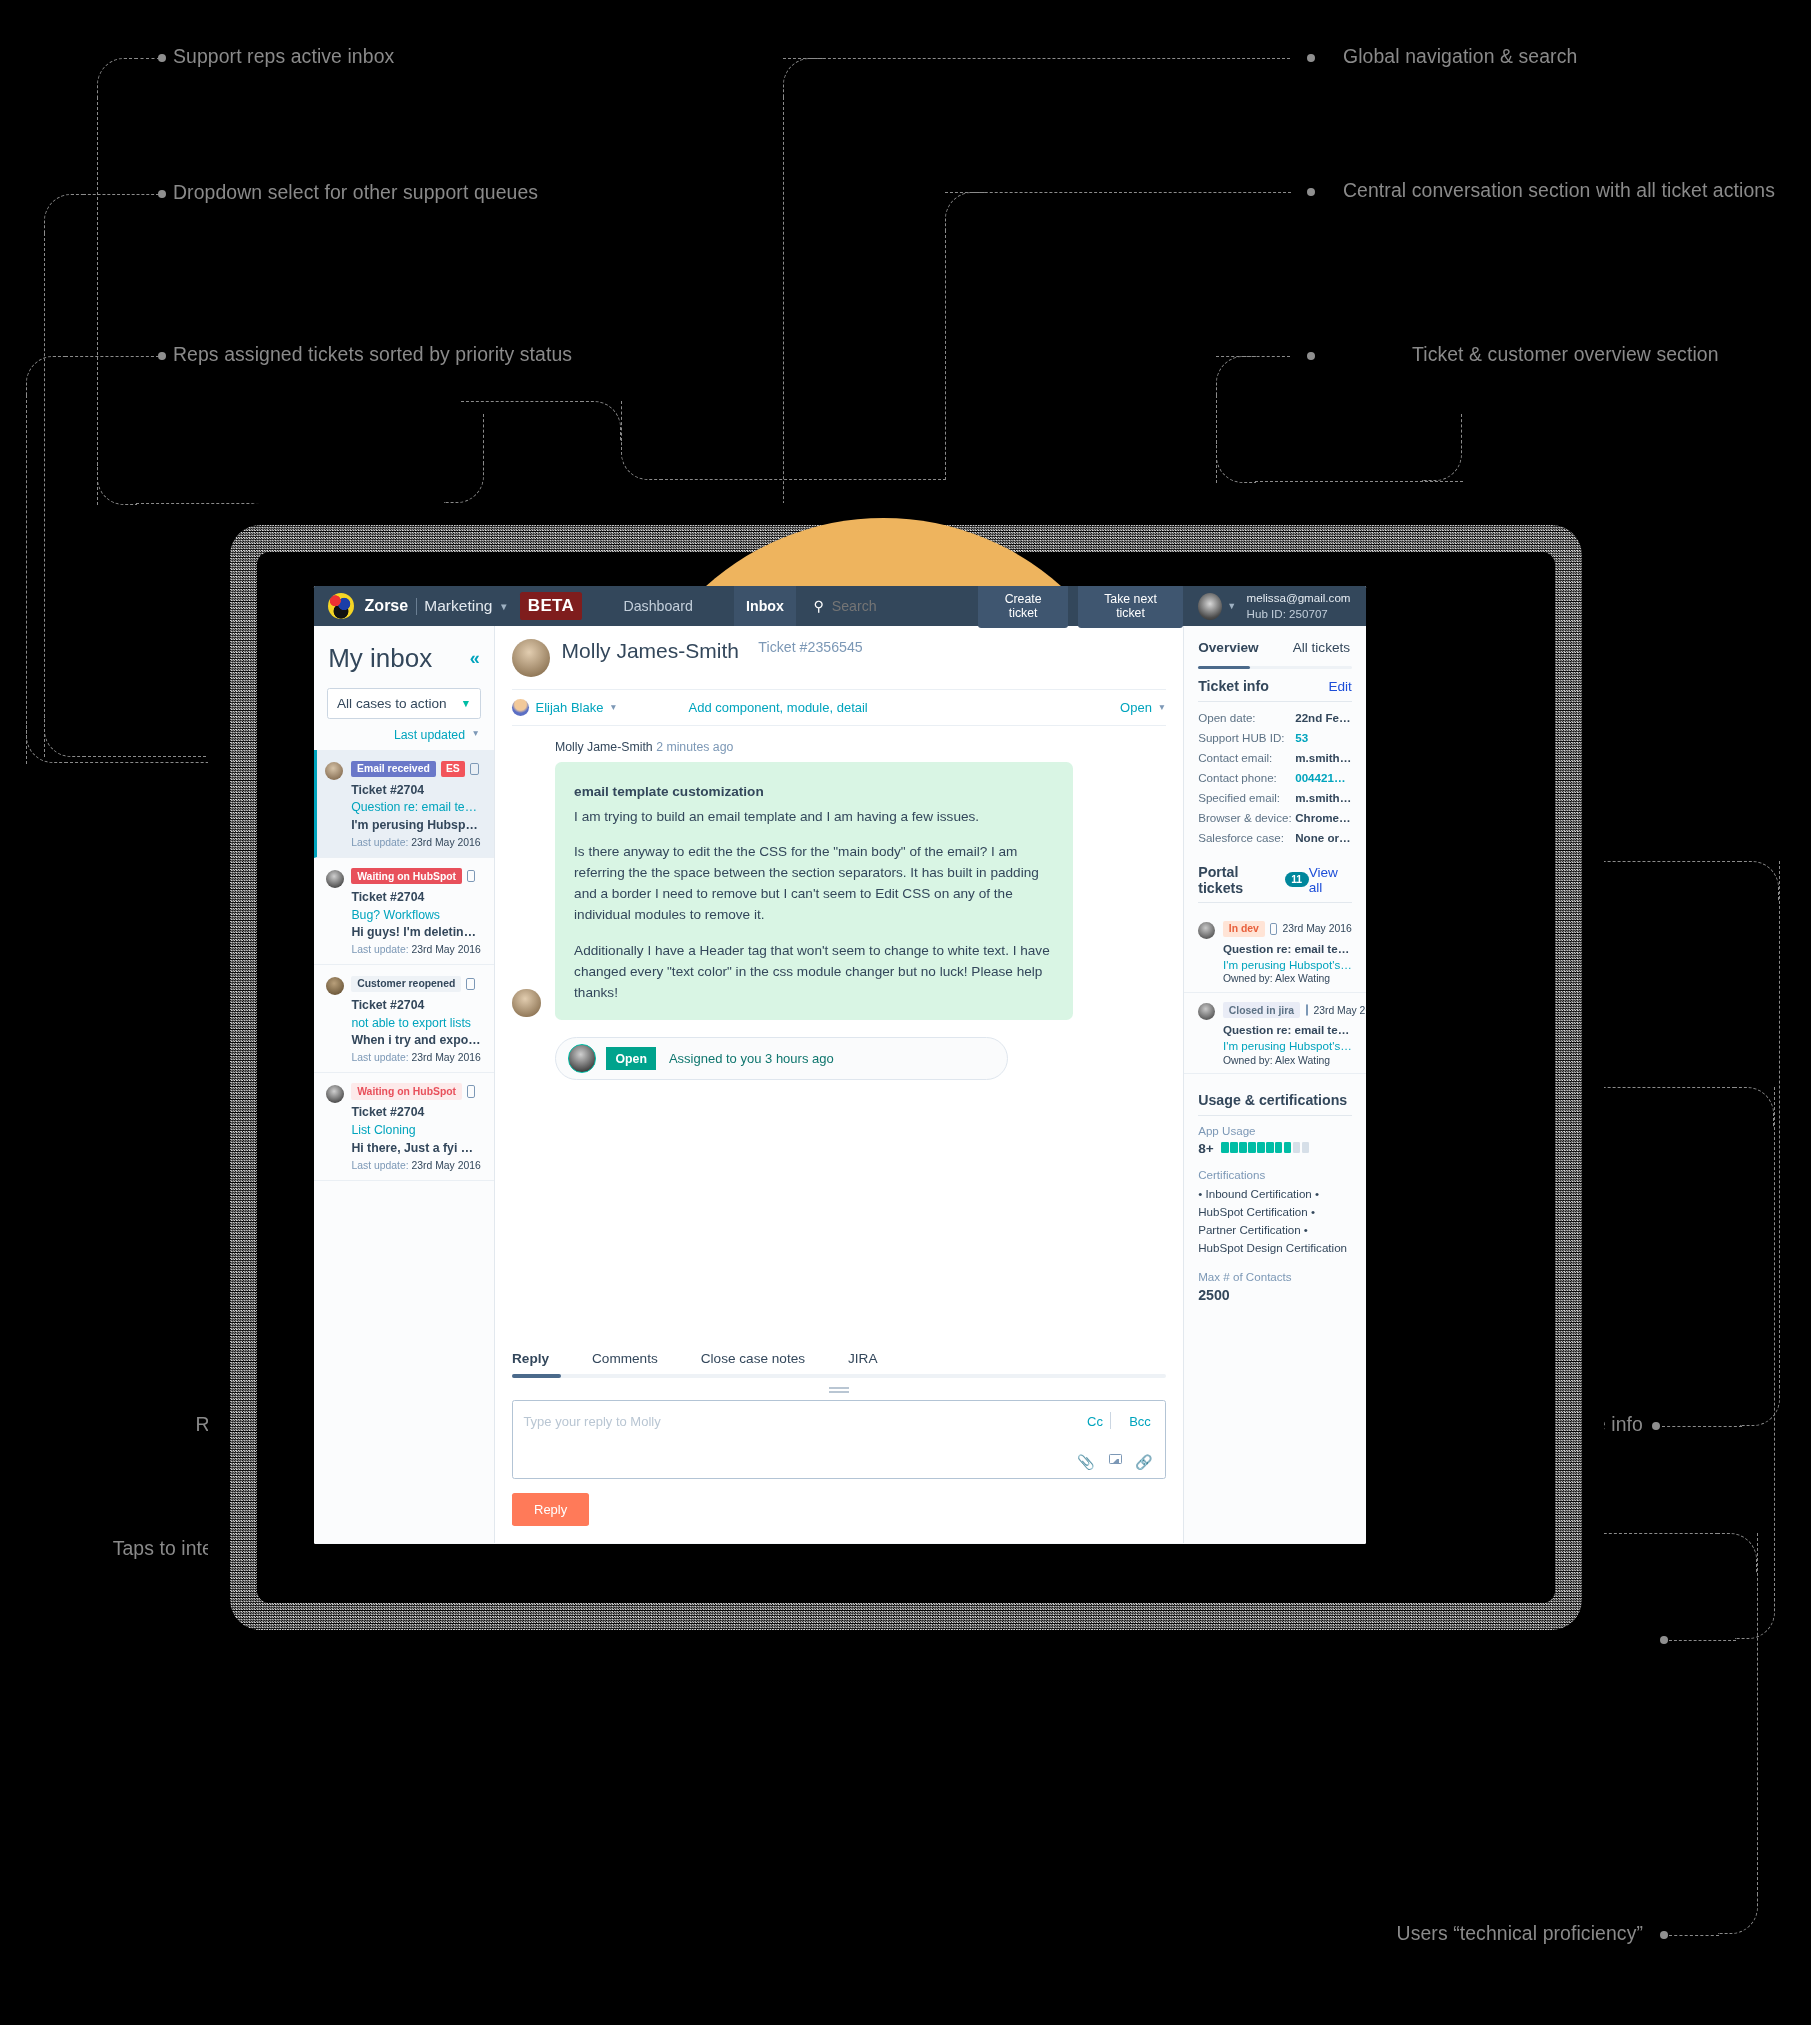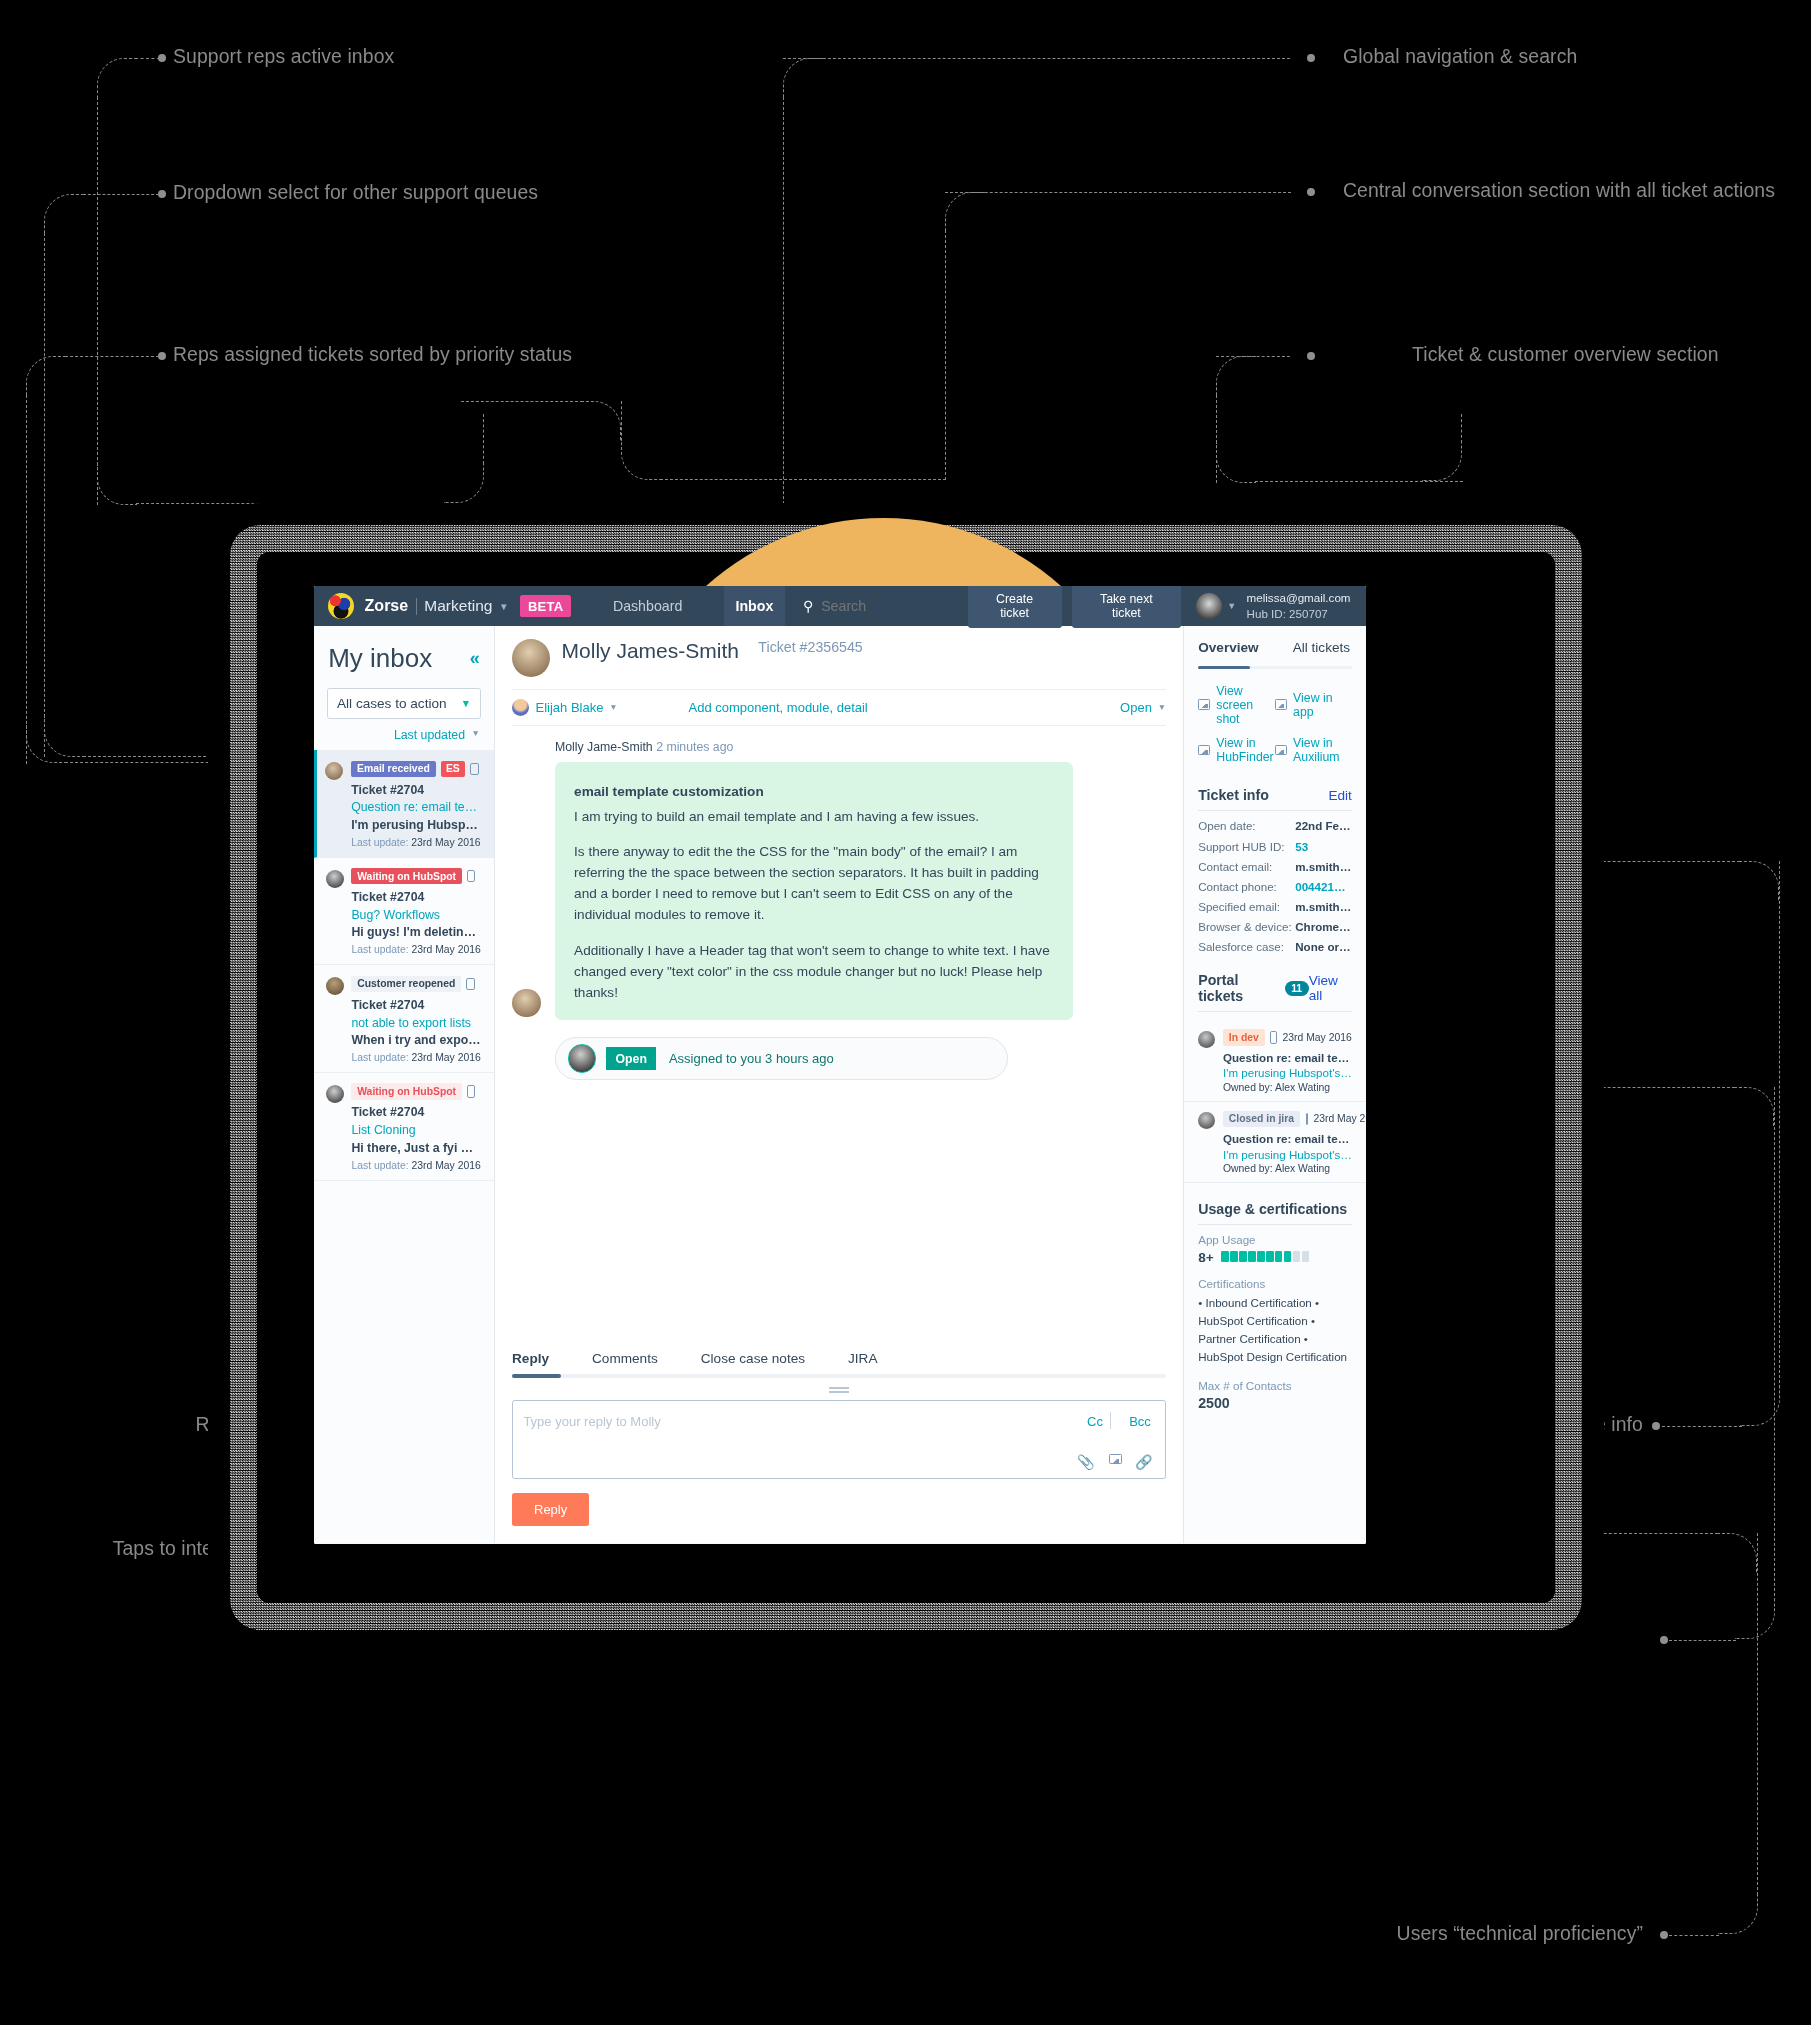--- a/index.html
+++ b/index.html
@@ -92,21 +92,21 @@
       radial-gradient(circle at 62% 42%, #1b3ea8 0 5.8px, transparent 6.5px),
       radial-gradient(circle at 50% 70%, #111 0 7.1px, transparent 7.8px),
       #f5d525;
     flex:0 0 auto;
   }
   .brand-zorse{font-weight:bold;font-size:16px;margin-left:10.4px;}
   .brand-sep{width:0.6px;height:17px;background:#6b7f93;margin:0 7.8px;}
   .brand-sub{font-size:15.5px;color:#e3e9ef;}
   .brand-caret{margin-left:6.5px;font-size:9.7px;color:#9fb1c2;}
   .beta-badge{
-    background:#ec4899;color:#fff;font-weight:bold;font-size:13px;
+    background:#7f1d1d;color:#fff;font-weight:bold;font-size:17px;
     padding:3.9px 7.8px;border-radius:2.6px;margin-left:11.6px;letter-spacing:0.3px;
   }
   .navlink{
     margin-left:30px;font-size:14.2px;color:#c3cfdb;
     padding:12.3px 11.6px;
   }
   .navlink.active{ background:#3c526a; color:#fff; font-weight:bold; }
   #search-wrap{display:flex;align-items:center;margin-left:18px;color:#aab8c6;}
   #search-wrap .sicon{font-size:14.2px;margin-right:7.8px;color:#fff;}
   #search-input{
@@ -564,38 +564,20 @@
 
     <div id="col-side">
       <div id="side-tabs">
         <div class="st active">Overview</div>
         <div class="st">All tickets</div>
       </div>
       <div id="side-tabbar">
           <div class="ind"></div>
         </div>
 
-      <div id="side-links">
-        <div class="side-link">
-          <span class="img-ic"></span>
-          <span>View screen shot</span>
-        </div>
-        <div class="side-link">
-          <span class="img-ic"></span>
-          <span>View in app</span>
-        </div>
-        <div class="side-link">
-          <span class="img-ic"></span>
-          <span>View in HubFinder</span>
-        </div>
-        <div class="side-link">
-          <span class="img-ic"></span>
-          <span>View in Auxilium</span>
-        </div>
-      </div>
 
       <div class="sec-head">
         <div class="sec-title">Ticket info</div>
         <div class="sec-action">Edit</div>
       </div>
       <div class="sec-rule"></div>
       <div id="ticket-info-rows">
           <div class="kv">
             <div class="k">Open date:</div>
             <div class="v">22nd Feb 2017</div>

